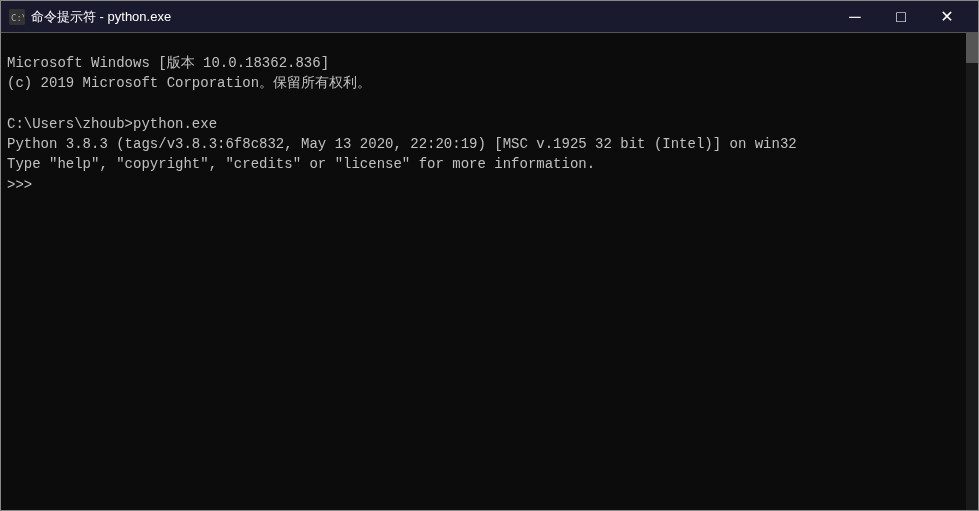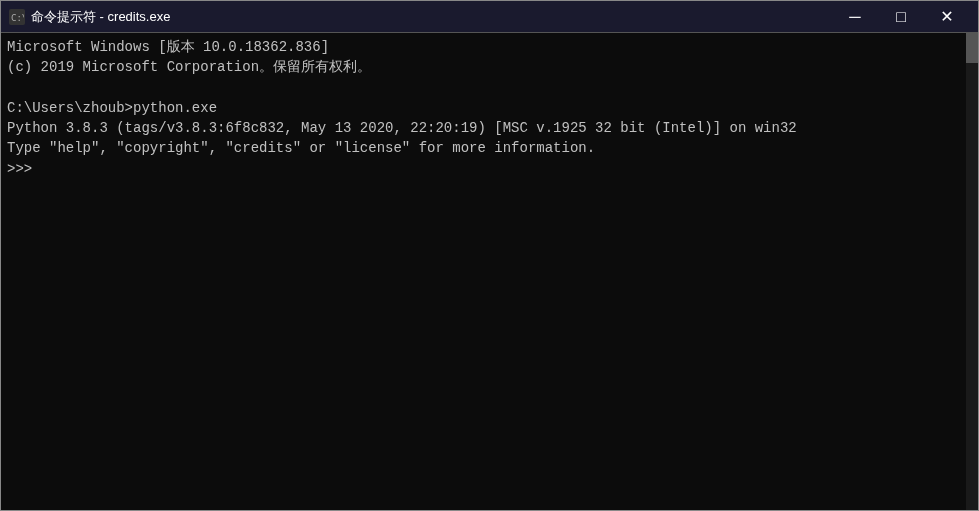--- a/index.html
+++ b/index.html
@@ -76,21 +76,21 @@
       font-size: 16px;
       cursor: pointer;
       display: flex;
       align-items: center;
       justify-content: center;
     }
 
     .console-body {
       background: #0c0c0c;
       flex: 1;
-      padding: 4px 6px;
+      padding: 20px 6px;
       overflow: hidden;
       position: relative;
     }
 
     .console-text {
       color: #c0c0c0;
       font-size: 14px;
       line-height: 1.45;
       font-family: 'Courier New', Courier, monospace;
       white-space: pre;
@@ -118,21 +118,21 @@
 
 <div class="window">
   <div class="title-bar">
     <div class="title-bar-left">
       <div class="title-bar-icon">
         <svg viewBox="0 0 14 14" fill="none">
           <rect width="14" height="14" fill="#333"></rect>
           <text x="1" y="11" font-size="9" fill="#aaa" font-family="monospace">C:\</text>
         </svg>
       </div>
-      <span class="title-bar-text">命令提示符 - credits.exe</span>
+      <span class="title-bar-text">命令提示符 - python.exe</span>
     </div>
     <div class="title-bar-controls">
       <button class="title-btn">─</button>
       <button class="title-btn">□</button>
       <button class="title-btn close">✕</button>
     </div>
   </div>
   <div class="console-body">
     <div class="console-text">Microsoft Windows [版本 10.0.18362.836]
 (c) 2019 Microsoft Corporation。保留所有权利。

